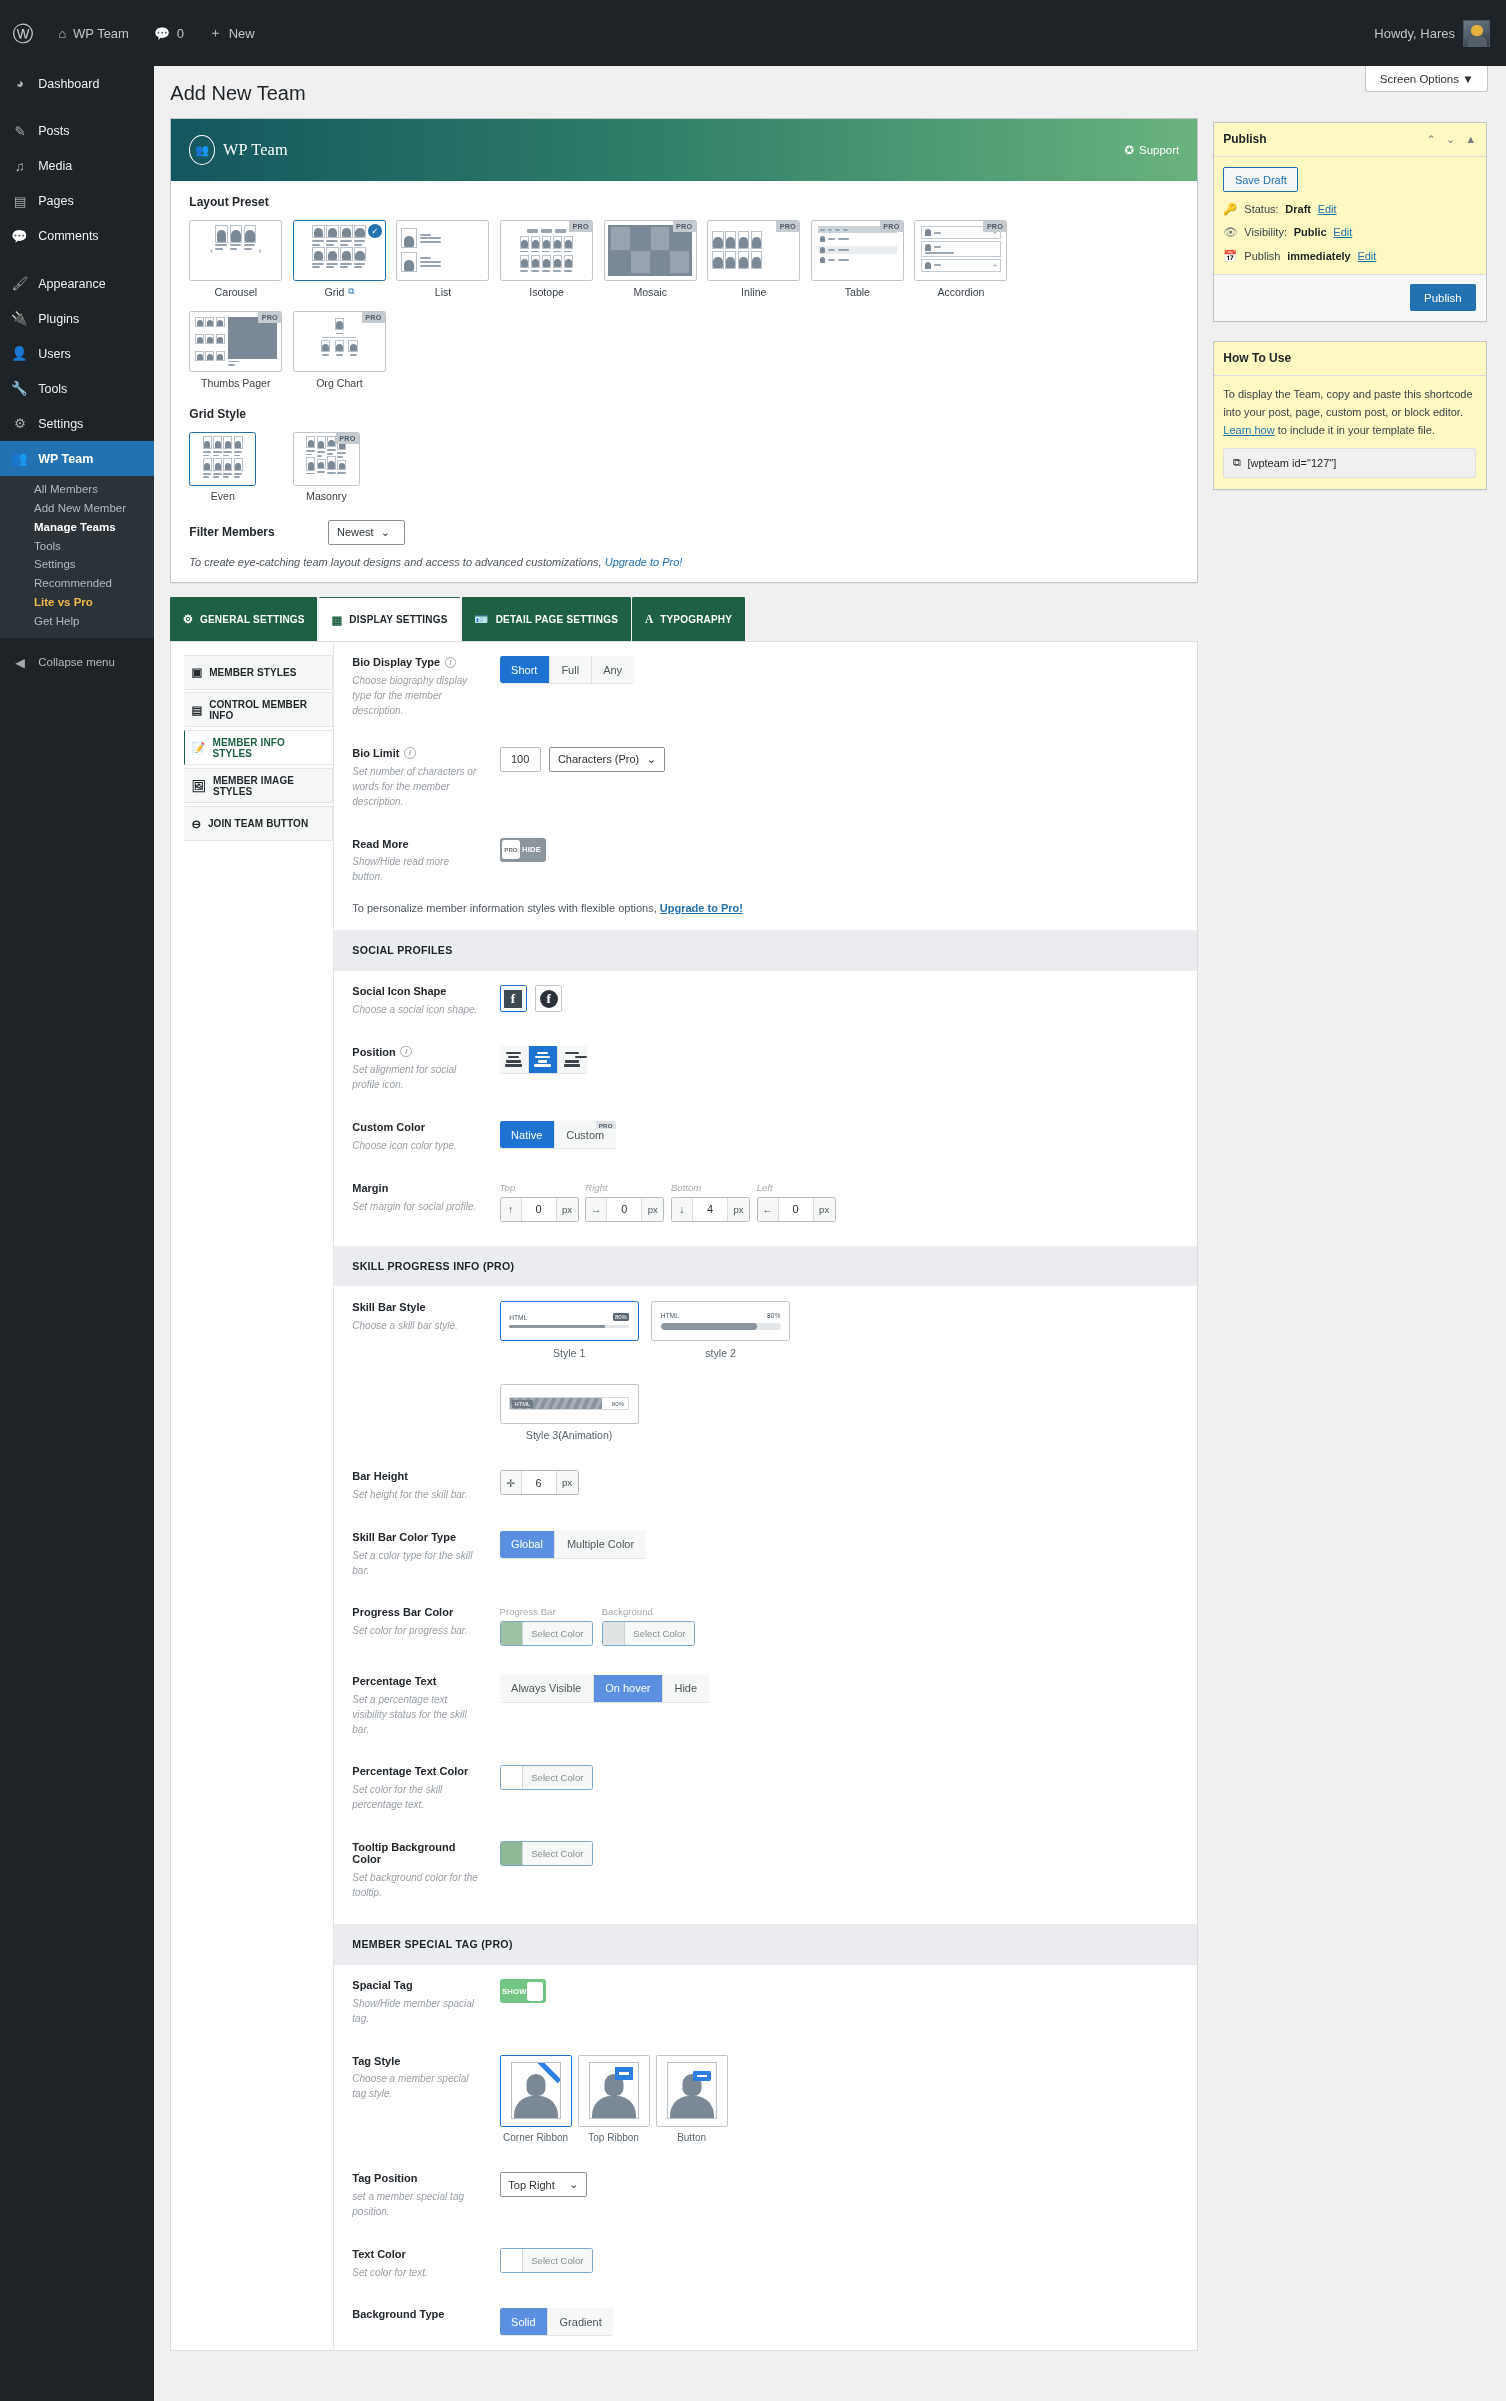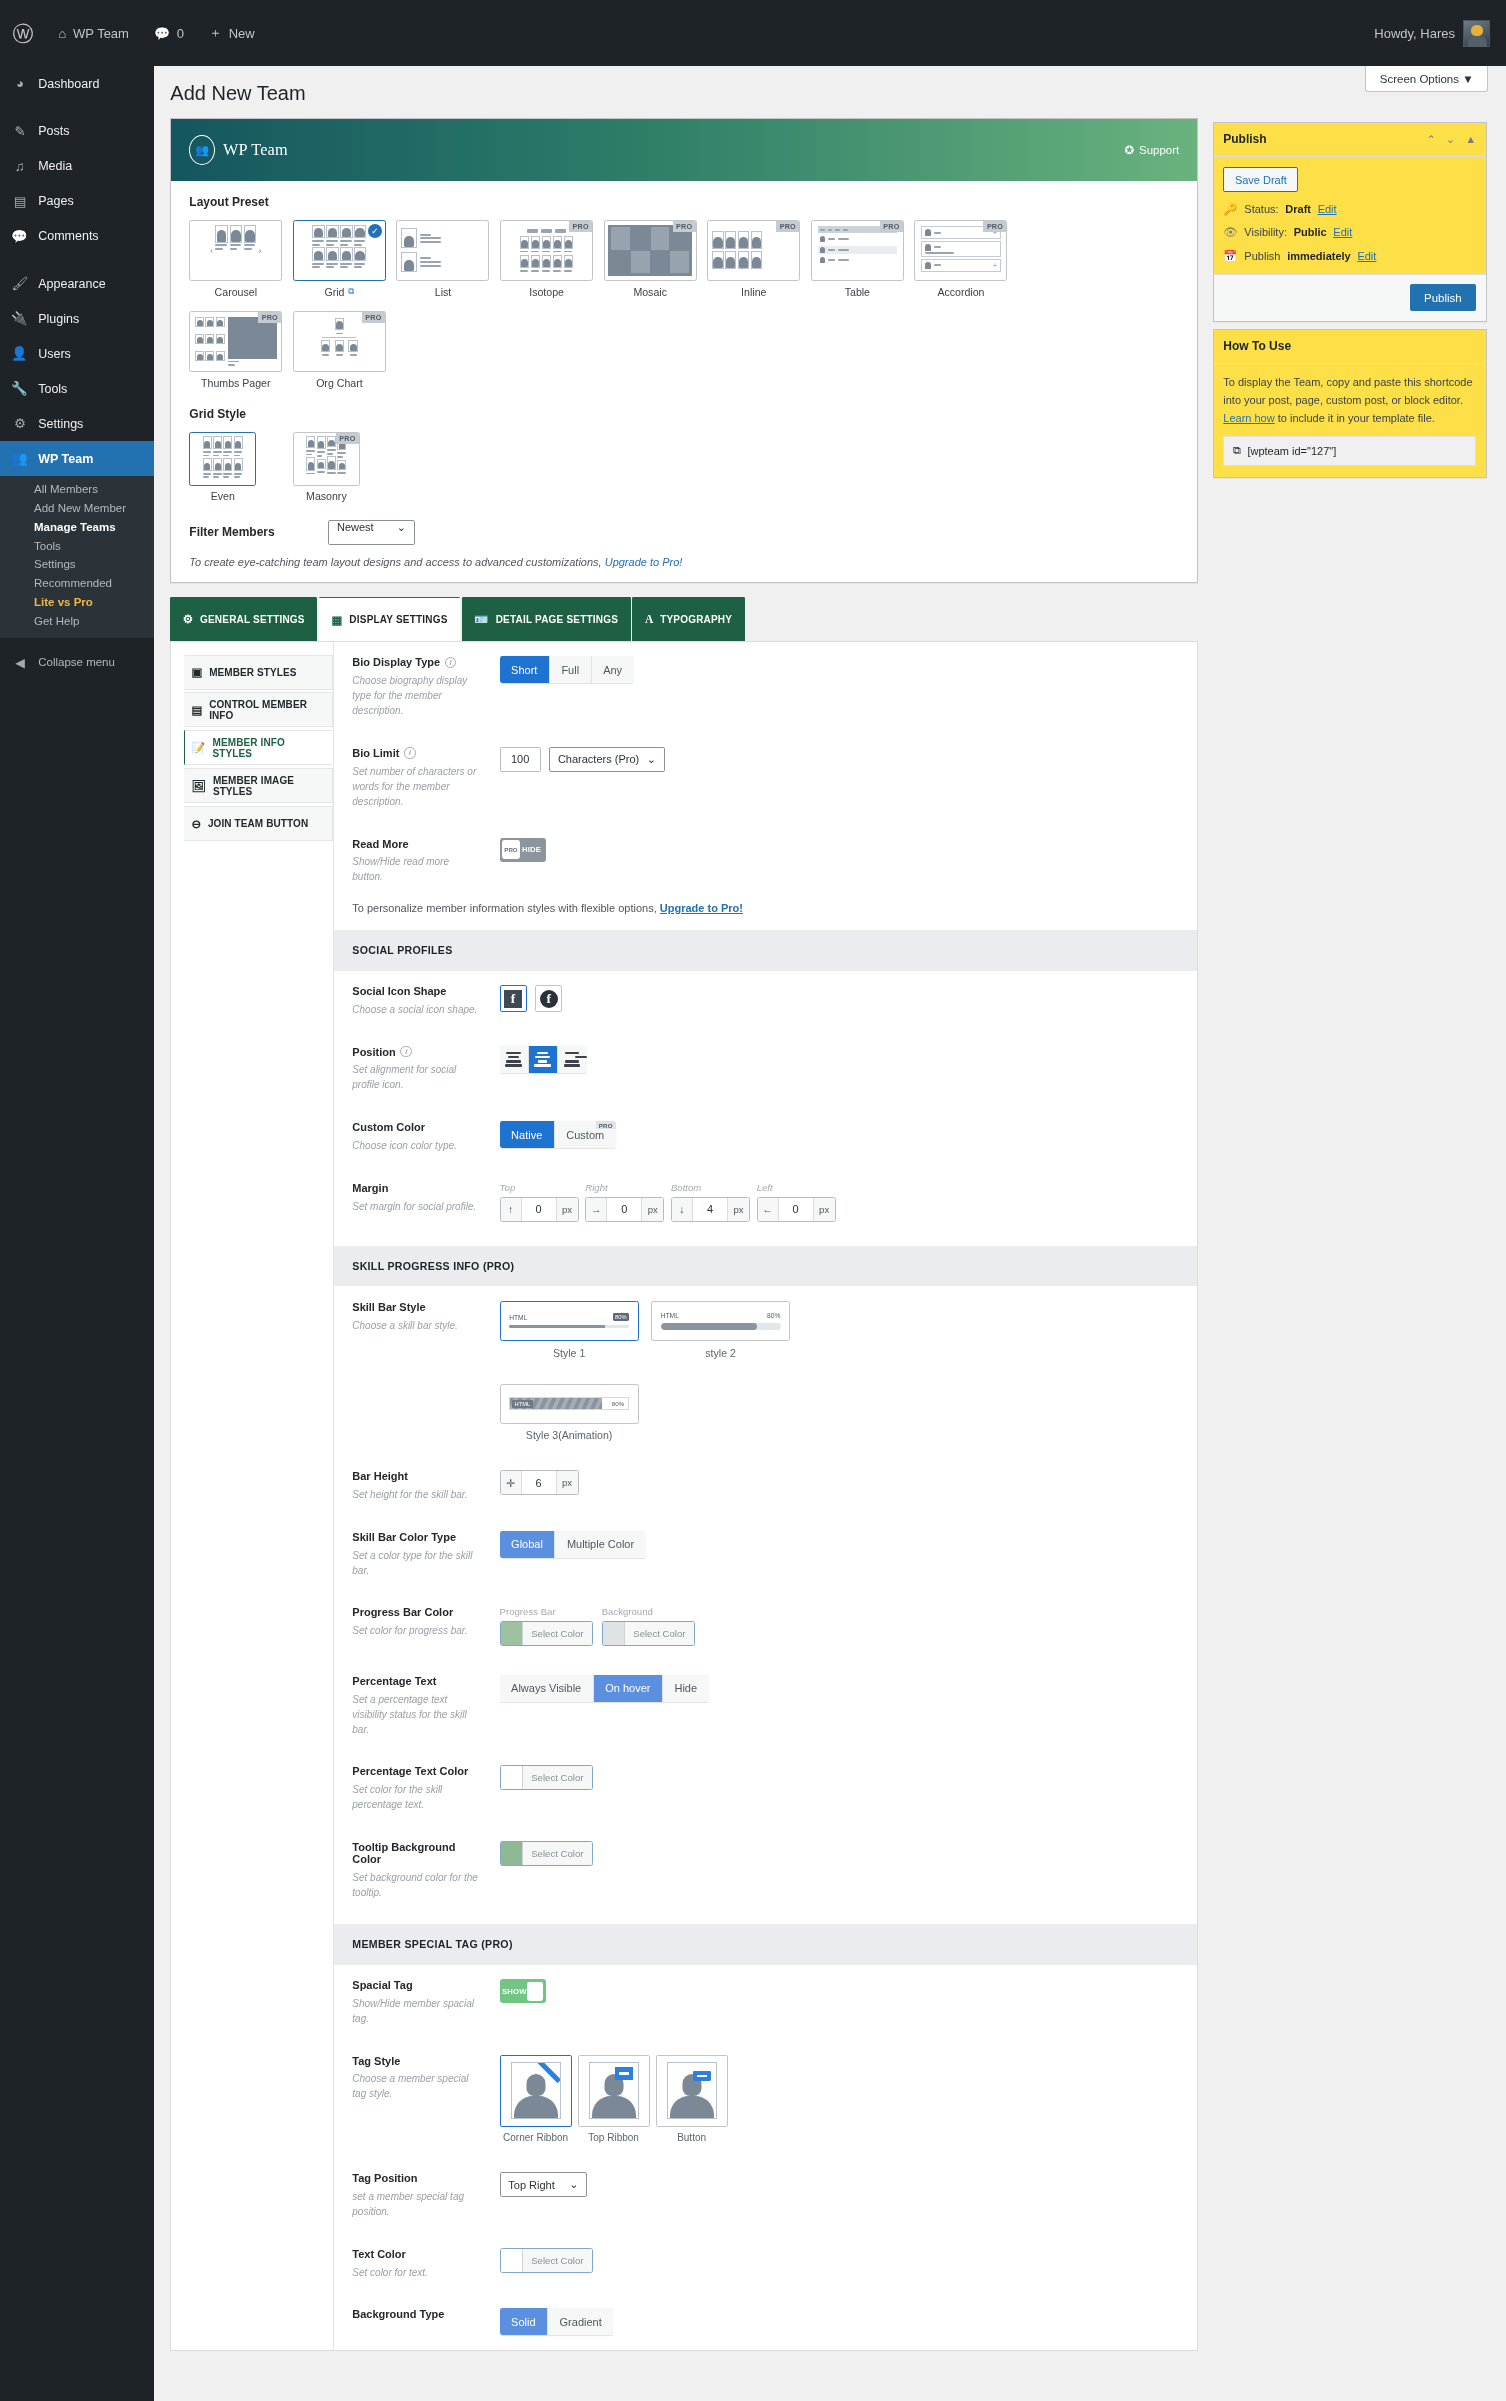--- a/index.html
+++ b/index.html
@@ -252,21 +252,21 @@
   .p-body { width: 44px; height: 22px; background:#7b8996; border-radius: 19px 19px 0 0;}
   .ribbon { position:absolute; top:-2.9px; right:-2.9px; width: 27px; height:27px; }
   .ribbon:before { content:""; position:absolute; width:31px; height:4.8px; background:#2b7fe0; transform: rotate(45deg); top: 7.7px; left: -2.9px;}
   .topribbon { position:absolute; top: 3.8px; right: 4.8px; width: 18px; height: 13.4px; background:#2b7fe0; display:flex;align-items:center;justify-content:center;}
   .topribbon i { width:9.6px;height:2.4px;background:#fff;display:block;}
   .btnribbon { position:absolute; top: 7.7px; right: 4.8px; width: 18px; height: 10.6px; background:#2b7fe0; border-radius:1.4px; display:flex;align-items:center;justify-content:center;}
   .btnribbon i { width:9.6px;height:2.4px;background:#fff;display:block;}
   .tag-cap { text-align:center; font-size: 10px; color:#5b666f; margin-top: 5.8px; }
 
   
-  .sbox { background: #fde047; border: 0.5px solid #c3c4c7; margin-bottom: 7px; box-shadow: 0 0.5px 0.5px rgba(0,0,0,.04); }
+  .sbox { background: #fef9c3; border: 0.5px solid #c3c4c7; margin-bottom: 19px; box-shadow: 0 0.5px 0.5px rgba(0,0,0,.04); }
   .sbox-h { display: flex; align-items: center; border-bottom: 0.5px solid #dcdcde; padding: 0 9.6px; height: 34px; }
   .sbox-h .t { font-size: 12px; font-weight: bold; color: #1d2327; }
   .sbox-h .acts { margin-left: auto; display: flex; gap: 10.6px; color: #787c82; font-size: 10.6px; }
   .sbox-b { padding: 10.6px 9.6px; }
   .btn-secondary {
     display: inline-flex; align-items: center; justify-content: center;
     border: 0.5px solid #2271b1; color: #2271b1; background: #f6f7f7;
     border-radius: 1.9px; height: 25px; padding: 0 10.6px; font-size: 11px; cursor: pointer;
   }
   .pub-line { display: flex; align-items: center; gap: 6.7px; font-size: 11px; color: #3c434a; margin-top: 9.6px; }
@@ -919,21 +919,21 @@
                 </div>
               </div>
               <div class="preset-label" style="width:67px">
                   <span>Masonry</span>
                 </div>
             </div>
           </div>
 
           <div class="fld-row-inline" style="margin-top:4px">
             <div class="fld-title">Filter Members</div>
-            <div class="fake-select" style="display:flex;align-items:flex-start;gap:23px">
+            <div class="fake-select" style="display:flex;align-items:center;gap:7px">
               <span>Newest</span>
               <span>⌄</span>
             </div>
           </div>
 
           <div class="hint">
             <span>To create eye-catching team layout designs and access to advanced customizations, </span><a class="lnk">Upgrade to Pro!</a>
           </div>
         </div>
       </div>

